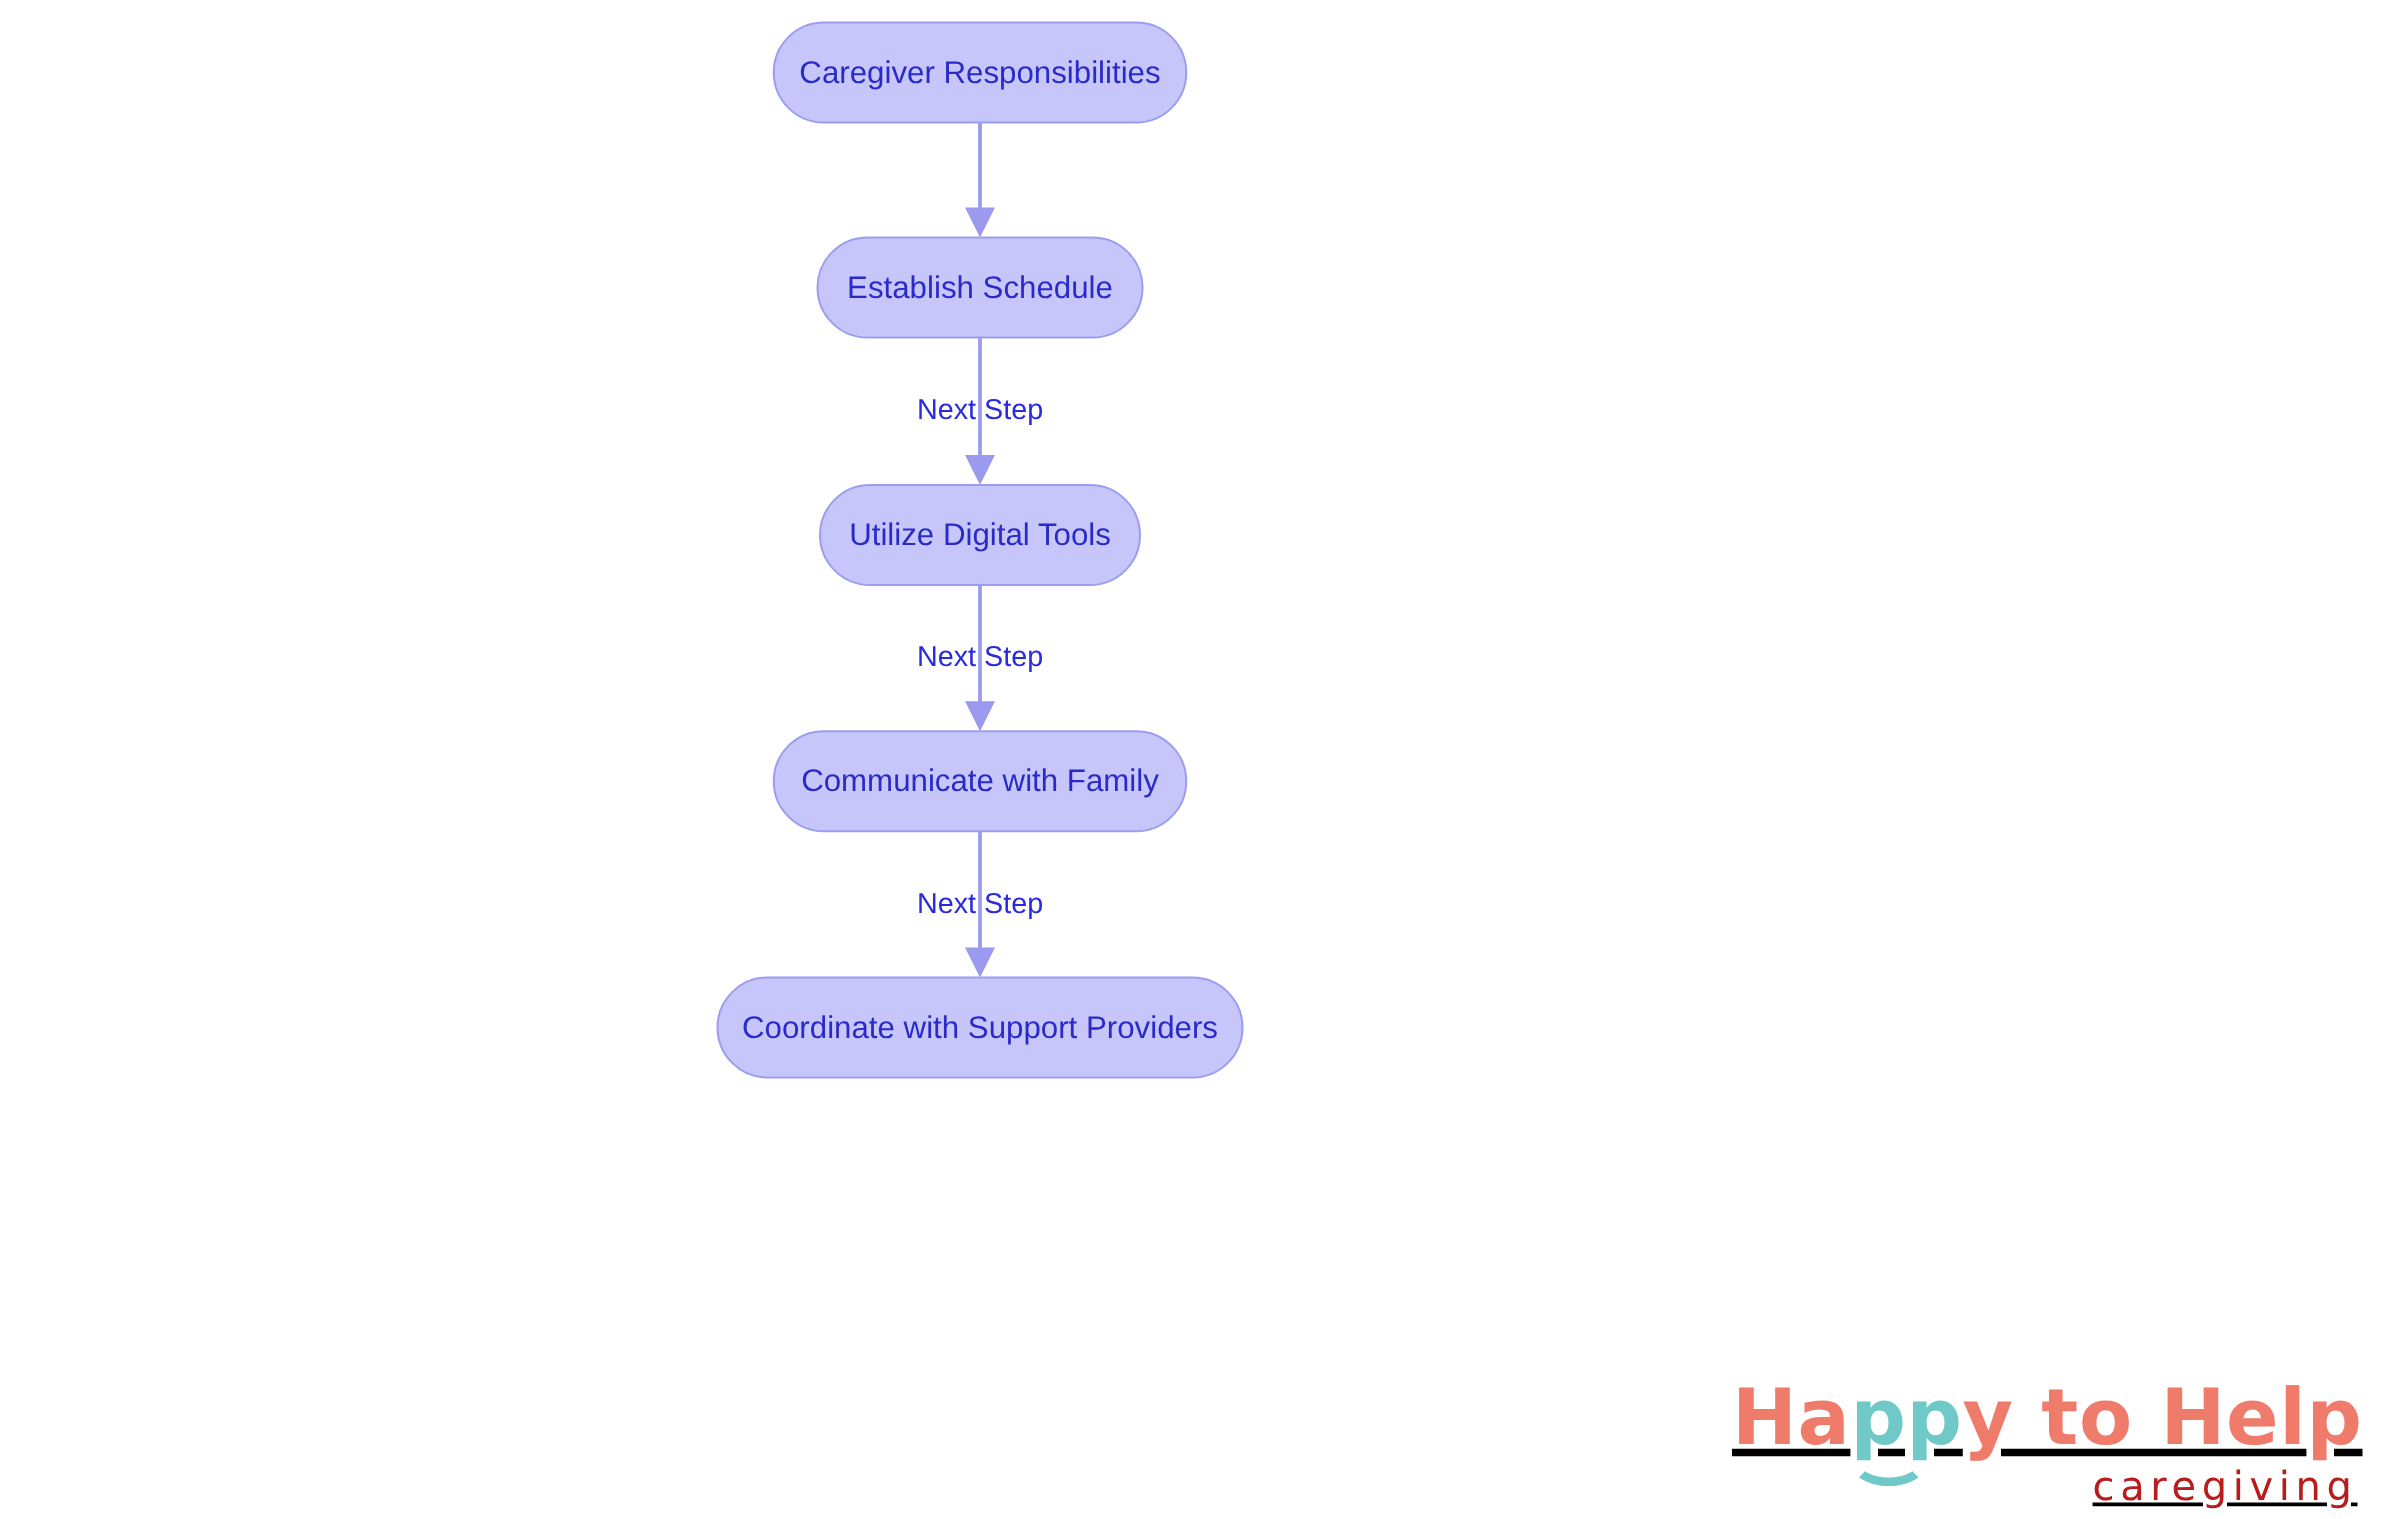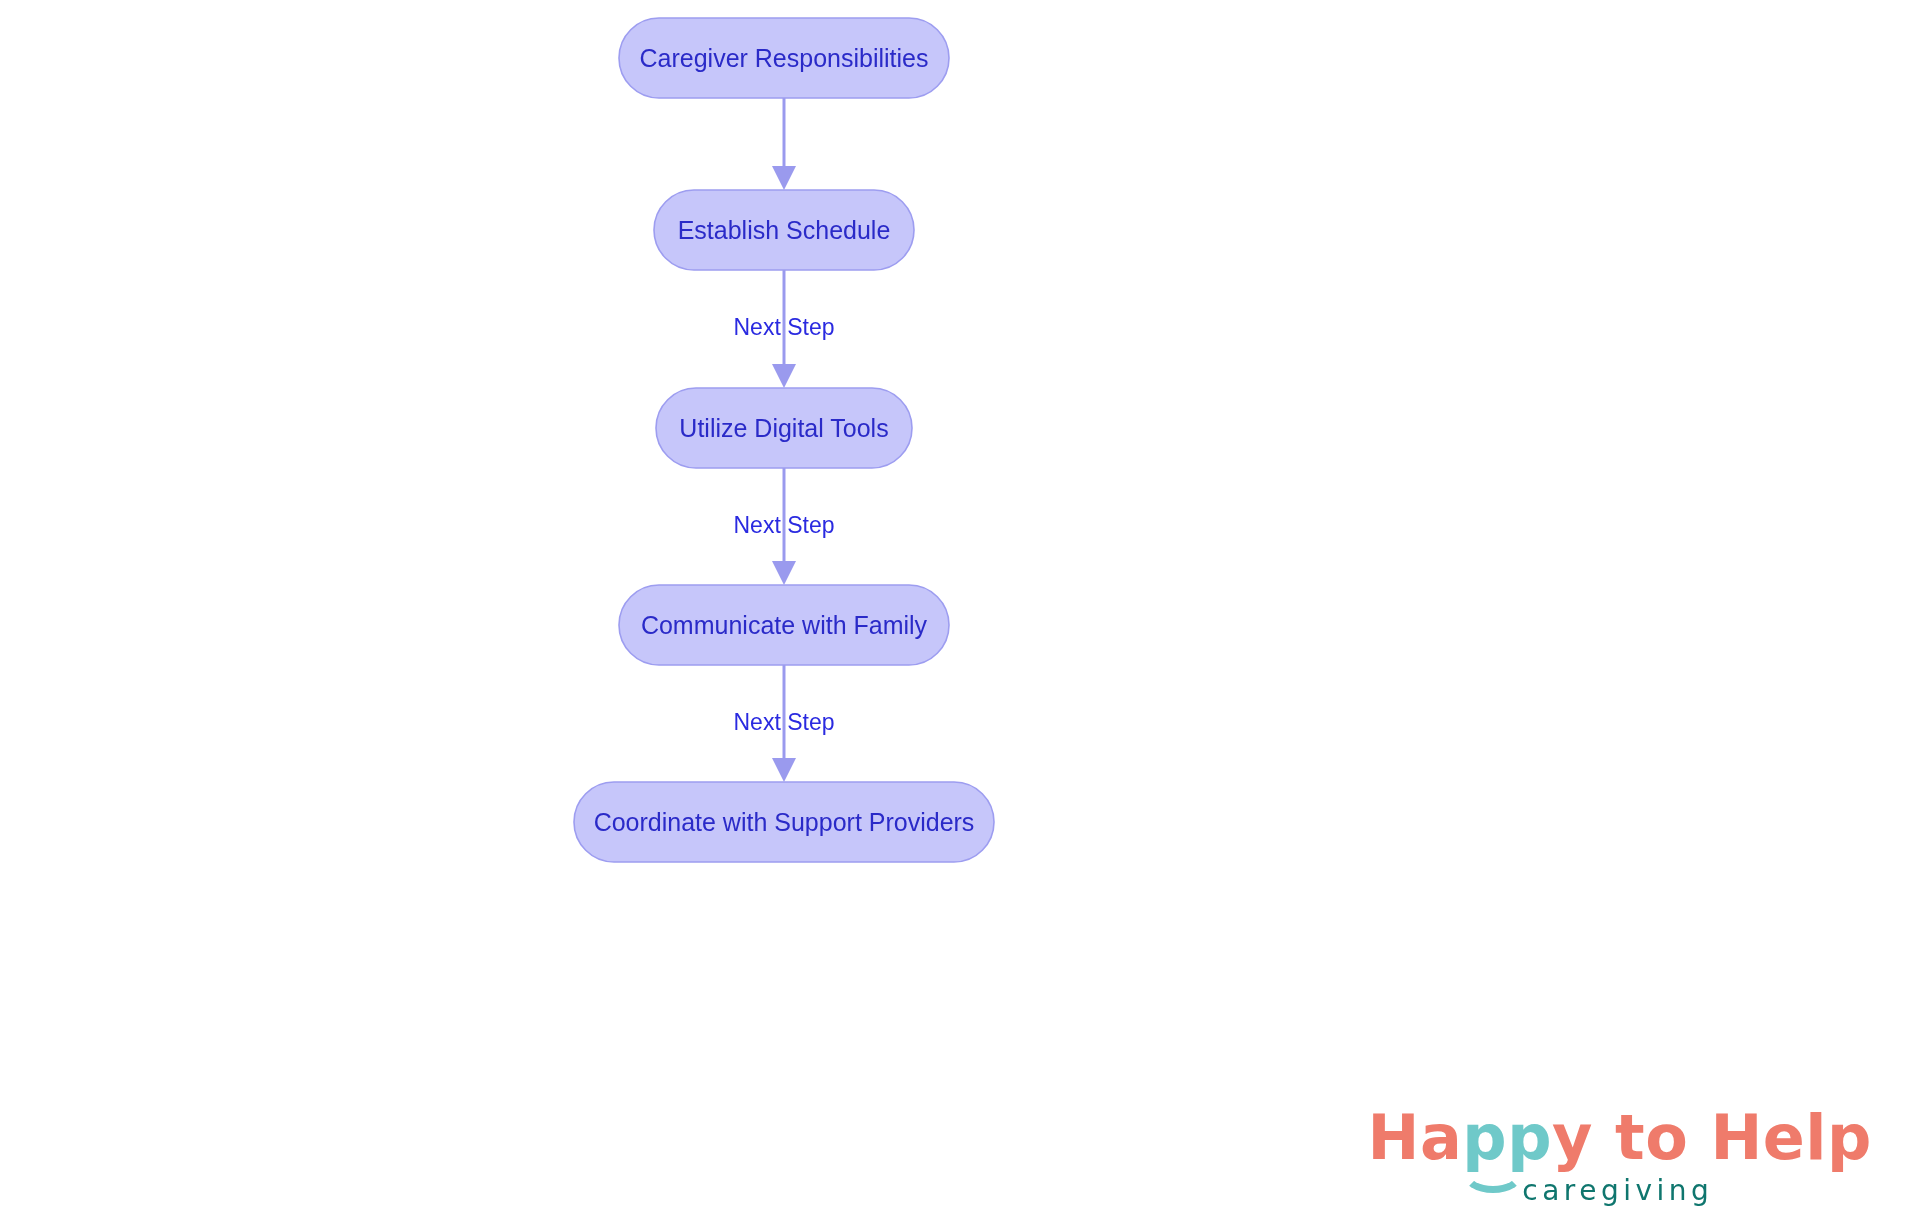--- a/index.html
+++ b/index.html
@@ -55,25 +55,26 @@
     fill: #2a2ae0;
     font-family: "Liberation Sans", sans-serif;
     font-size: 23px;
     text-anchor: middle;
     dominant-baseline: central;
   }
 
   
   #logo {
     position: absolute;
-    right: 48px;
+    right: 30px;
     bottom: 10px;
-    text-align: center;
+    text-align: right;
     line-height: 1;
     user-select: none;
+    text-decoration: underline;
   }
   #logo-wordmark {
     font-family: "DejaVu Sans", sans-serif;
     font-weight: bold;
     font-size: 62px;
     letter-spacing: 0.5px;
     white-space: nowrap;
     position: relative;
     display: block;
   }
@@ -92,22 +93,22 @@
     border-left-color: transparent;
     border-right-color: transparent;
     border-bottom-left-radius: 62px 40px;
     border-bottom-right-radius: 62px 40px;
     box-sizing: border-box;
     pointer-events: none;
   }
   #logo-tagline {
     display: block;
     font-family: "DejaVu Sans", sans-serif;
-    font-size: 28px;
-    color: #0f766e;
+    font-size: 32px;
+    color: #b91c1c;
     letter-spacing: 4.5px;
     margin-top: 8px;
     margin-right: 4px;
     white-space: nowrap;
   }
 </style>
 </head>
 <body>
 
 <div id="canvas">

